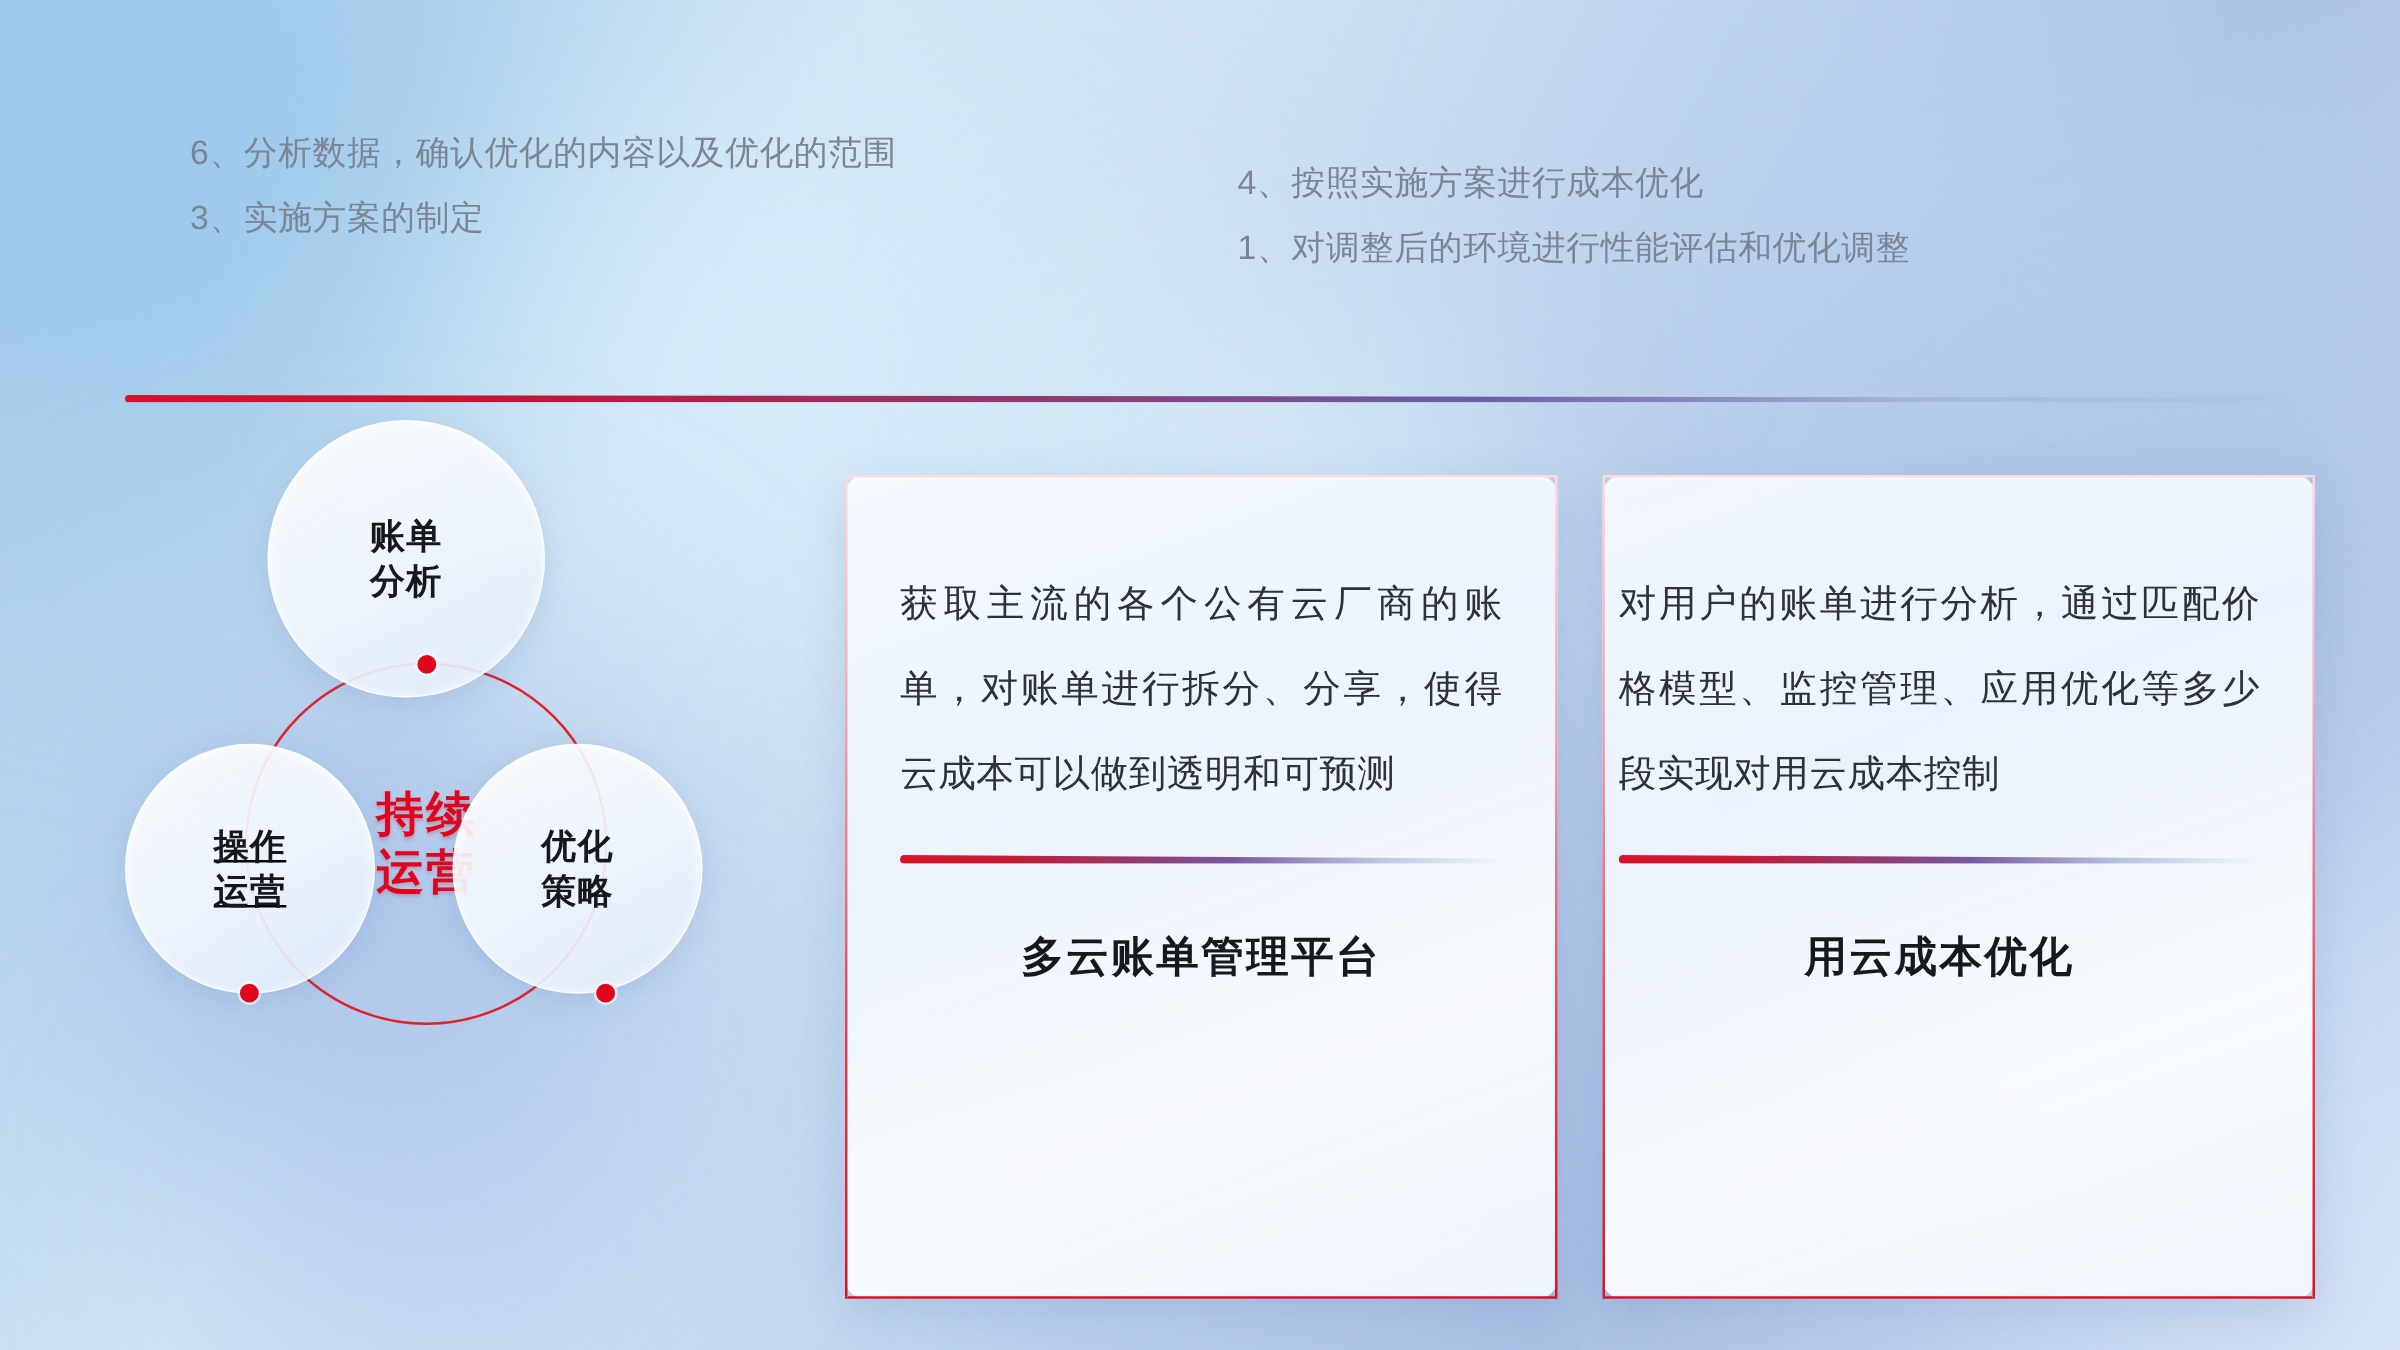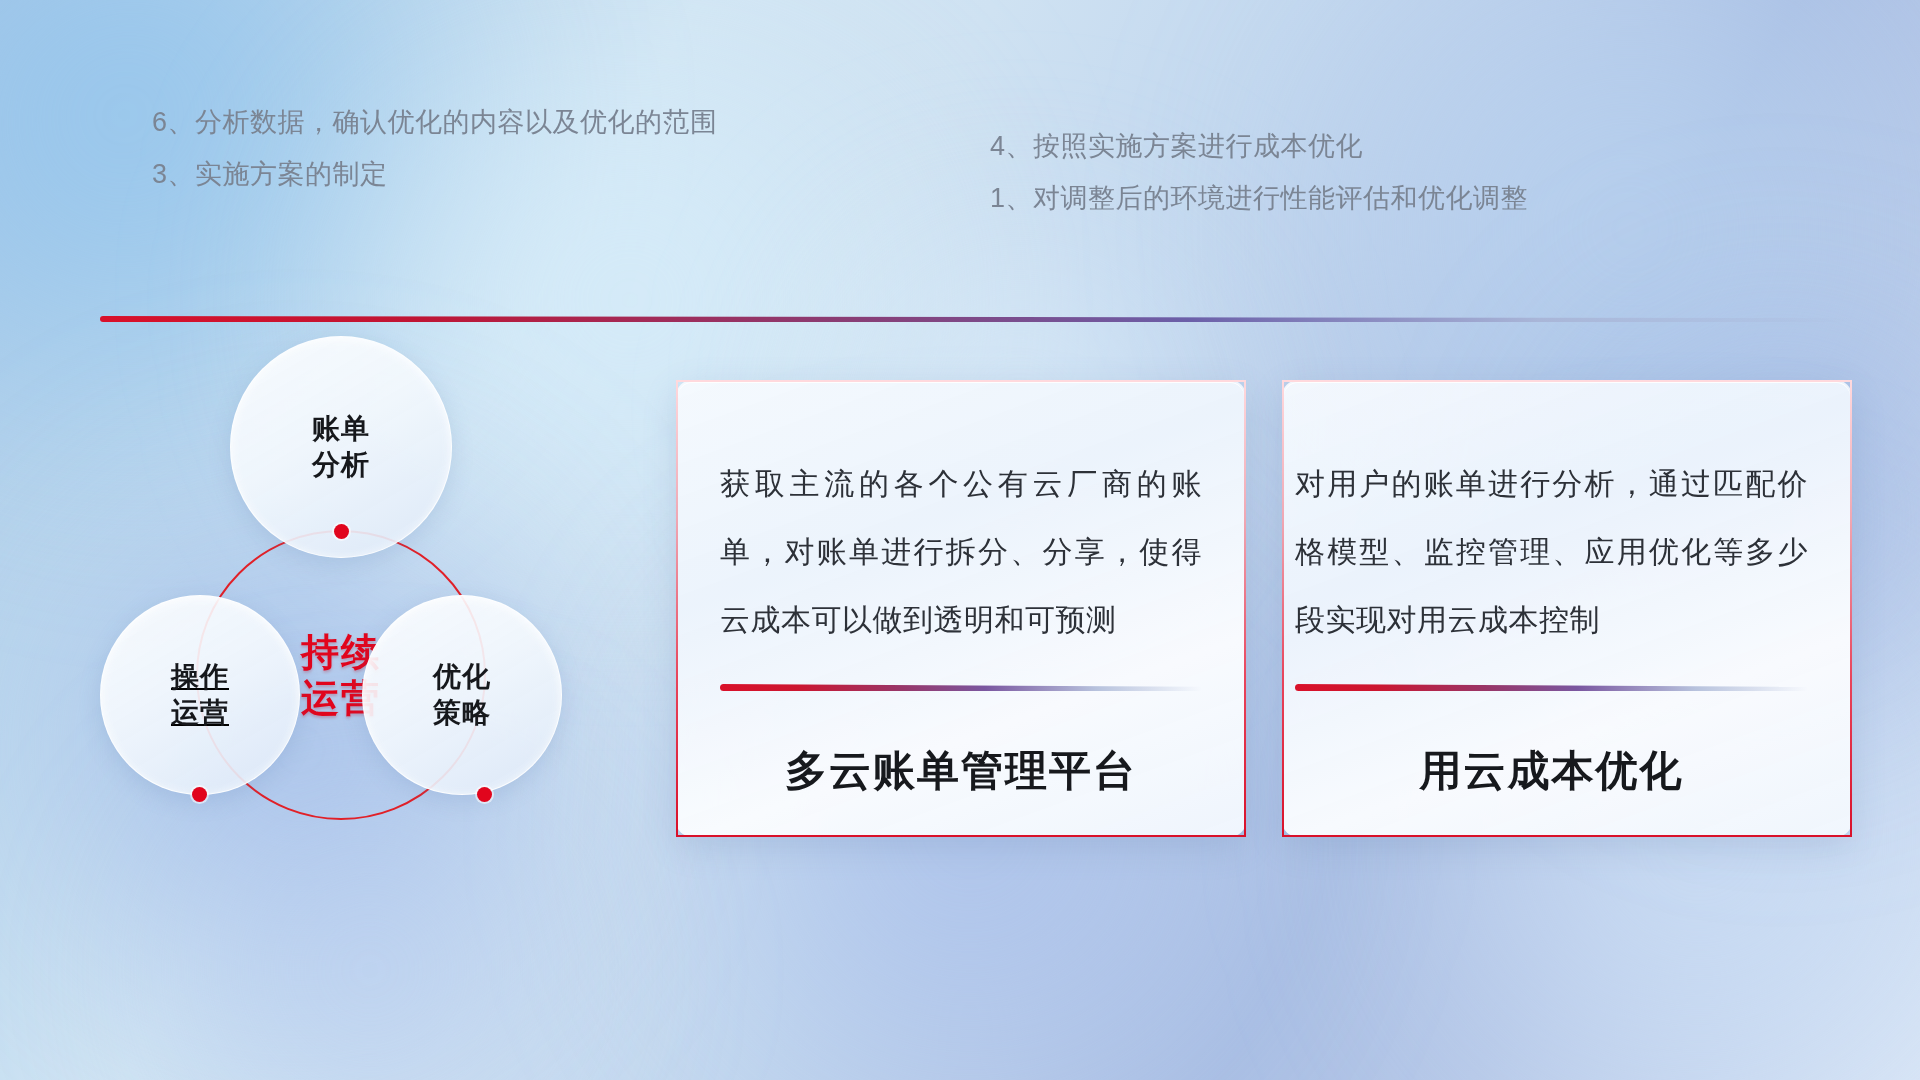--- a/index.html
+++ b/index.html
@@ -73,21 +73,21 @@
     box-shadow:0 0 0 0 rgba(0,0,0,0);
   }
   .ring-main { left:100px; top:180px; width:290px; height:290px; }
   .glass {
     position:absolute; border-radius:50%;
     background:linear-gradient(150deg, rgba(255,255,255,.88) 0%, rgba(243,248,253,.92) 45%, rgba(223,234,248,.9) 100%);
     border:1.5px solid rgba(255,255,255,.9);
     box-shadow:0 6px 22px rgba(90,120,170,.18), inset 0 2px 10px rgba(255,255,255,.8);
     display:flex; align-items:center; justify-content:center; text-align:center;
   }
-  .glass-top   { left:134px; top:-14px; width:222px; height:222px; }
+  .glass-top   { left:118px; top:-14px; width:222px; height:222px; }
   .glass-bl    { left:4px;   top:245px; width:200px; height:200px;text-decoration:underline; }
   .glass-br    { left:266px; top:245px; width:200px; height:200px;text-align:center; }
   .glass-label {
     font-size:28px; font-weight:700; color:#16181c; line-height:1.28; letter-spacing:1px;
   }
   .center-label {
     position:absolute; left:100px; top:180px; width:290px; height:290px;
     display:flex; flex-direction:column; align-items:center; justify-content:center;
     font-size:38px; font-weight:700; color:#e1051d; line-height:1.22; letter-spacing:2px;
     text-shadow:0 2px 3px rgba(180,0,20,.25);
@@ -95,21 +95,21 @@
   .node {
     position:absolute; width:15px; height:15px; border-radius:50%;
     background:#e1051d; box-shadow:0 0 0 2px rgba(255,255,255,.55);
   }
   .node-top { left:238px; top:174px; }
   .node-bl  { left:96px;  top:437px; }
   .node-br  { left:381px; top:437px; }
 
   
   .card {
-    position:absolute; top:380px; width:570px; height:457px;
+    position:absolute; top:380px; width:570px; height:659px;
     border-radius:16px;
     background:linear-gradient(160deg, rgba(247,251,255,.92) 0%, rgba(238,245,253,.95) 35%, rgba(250,252,255,.97) 70%, rgba(243,248,254,.95) 100%);
     border:2px solid;
     border-image:linear-gradient(180deg,#ffd9dd 0%, #f0a8b4 30%, #e8455c 65%, #d9112a 100%) 1;
     box-shadow:0 10px 34px rgba(96,126,172,.2), inset 0 1px 0 rgba(255,255,255,.9);
     padding:68px 42px 0 42px;
     display:flex; flex-direction:column;
   }
   .card-1 { left:676px; }
   .card-2 { left:1282px;padding-left:11px; }
@@ -118,21 +118,21 @@
     letter-spacing:.5px; text-align:justify; text-justify:inter-ideograph;
   }
   .card-rule {
     margin-top:30px; height:7px; width:100%;
     background:linear-gradient(90deg,#d9112a 0%, #cc1630 16%, #97376a 38%, #7a57a0 55%, #b7c2dd 78%, rgba(205,216,236,0) 100%);
     border-radius:4px;
     clip-path:polygon(0 0, 100% 40%, 100% 100%, 0 100%);
   }
   .card-title {
     margin-top:52px;
-    font-size:42px; font-weight:700; color:#17191d; letter-spacing:2px;
+    font-size:34px; font-weight:700; color:#17191d; letter-spacing:2px;
     text-align:center;
   }
 </style>
 </head>
 <body>
 
 <div id="bg">
   <div class="bg-base"></div>
   <div class="blob b1"></div>
   <div class="blob b2"></div>

